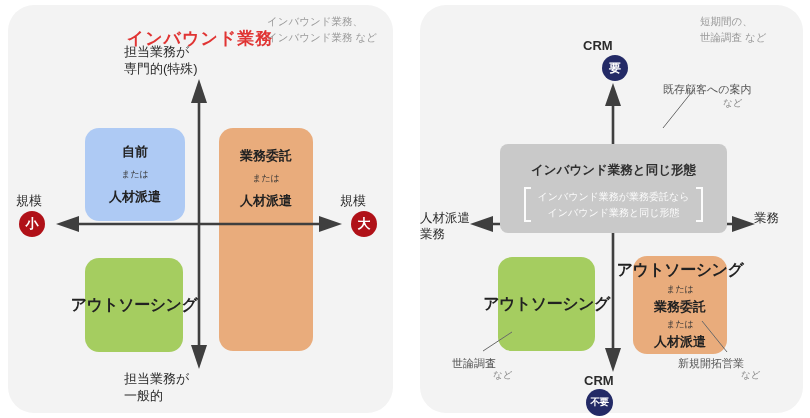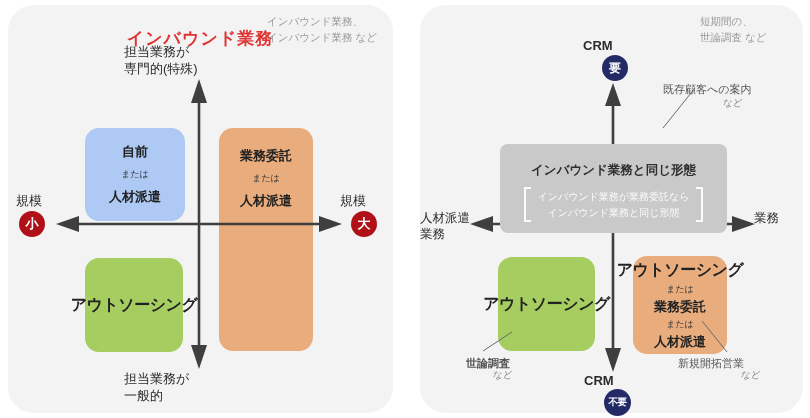--- a/index.html
+++ b/index.html
@@ -117,21 +117,21 @@
 
   <div class="subtitle" style="left:280px;top:8px;">
     <div>短期間の、</div>
     <div>世論調査 など</div>
   </div>
 
   <div class="axis-label" style="left:163px;top:33px;width:62px;font-weight:bold;">CRM</div>
   <div class="badge navy" style="left:182px;top:50px;">要</div>
 
   <div class="axis-label" style="left:164px;top:368px;width:62px;font-weight:bold;">CRM</div>
-  <div class="badge navy wide" style="left:184px;top:384px;font-family:Liberation Mono, monospace;">不要</div>
+  <div class="badge navy wide" style="left:166px;top:384px;font-family:Liberation Mono, monospace;">不要</div>
 
   <div class="axis-label small" style="left:0px;top:205px;width:50px;">
     <div>人材派遣</div>
     <div>業務</div>
   </div>
   <div class="axis-label small" style="left:334px;top:205px;width:48px;">
     <div>業務</div>
   </div>
 
   <div class="gray-note" style="left:80px;top:103px;width:227px;height:89px;">
@@ -154,21 +154,21 @@
     <span class="main tight">アウトソーシング</span>
     <span class="or">または</span>
     <span class="main">業務委託</span>
     <span class="or">または</span>
     <span class="main">人材派遣</span>
   </div>
 
   <div class="callout" style="left:243px;top:77px;">既存顧客への案内</div>
   <div class="callout etc" style="left:303px;top:92px;">など</div>
 
-  <div class="callout" style="left:46px;top:351px;font-weight:bold;">世論調査</div>
+  <div class="callout" style="left:32px;top:351px;">世論調査</div>
   <div class="callout etc" style="left:73px;top:364px;">など</div>
 
   <div class="callout" style="left:258px;top:351px;">新規開拓営業</div>
   <div class="callout etc" style="left:321px;top:364px;">など</div>
 
   <svg class="svg-layer svg-over" width="383" height="408" viewBox="0 0 383 408">
     <line class="callout-line" x1="275" y1="83" x2="243" y2="123"></line>
     <line class="callout-line" x1="92" y1="327" x2="63" y2="346"></line>
     <line class="callout-line" x1="282" y1="316" x2="307" y2="347"></line>
   </svg>

